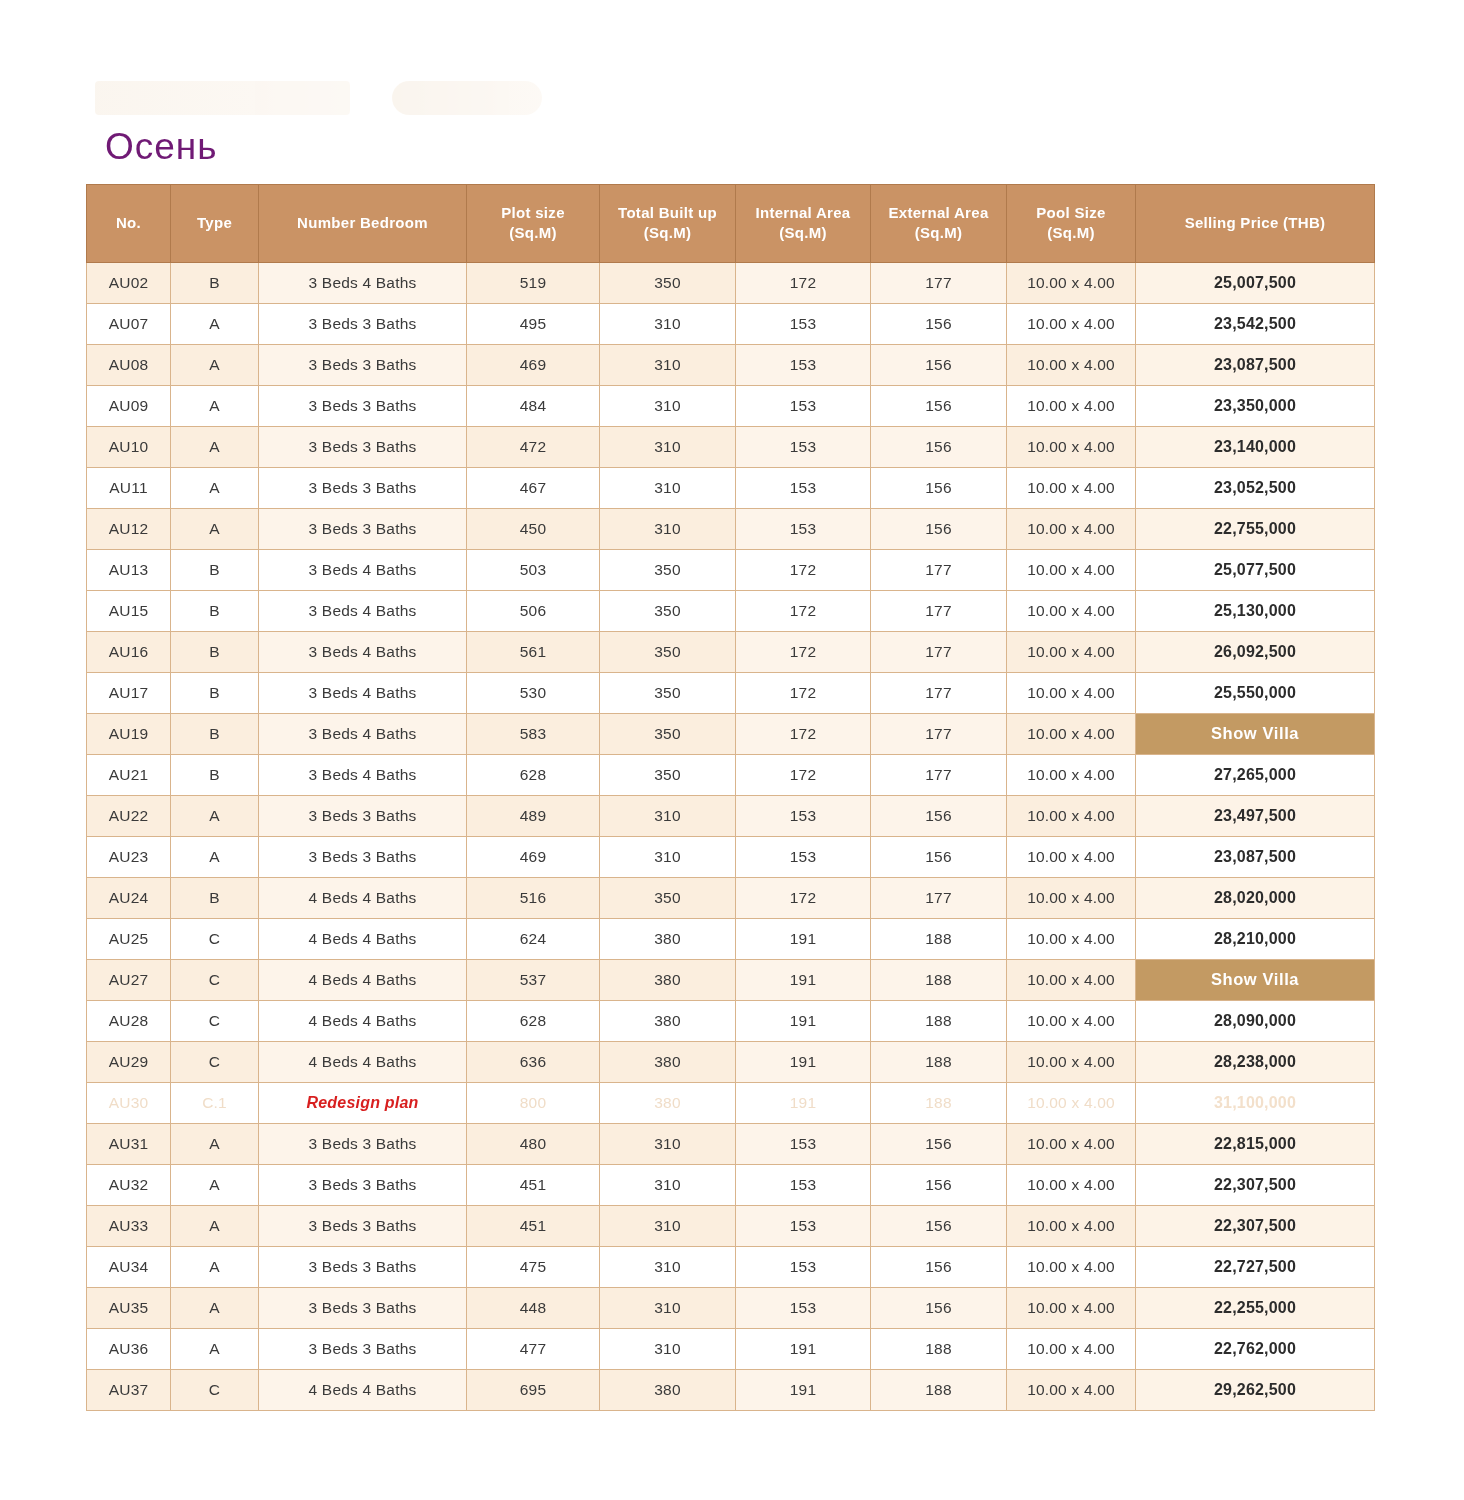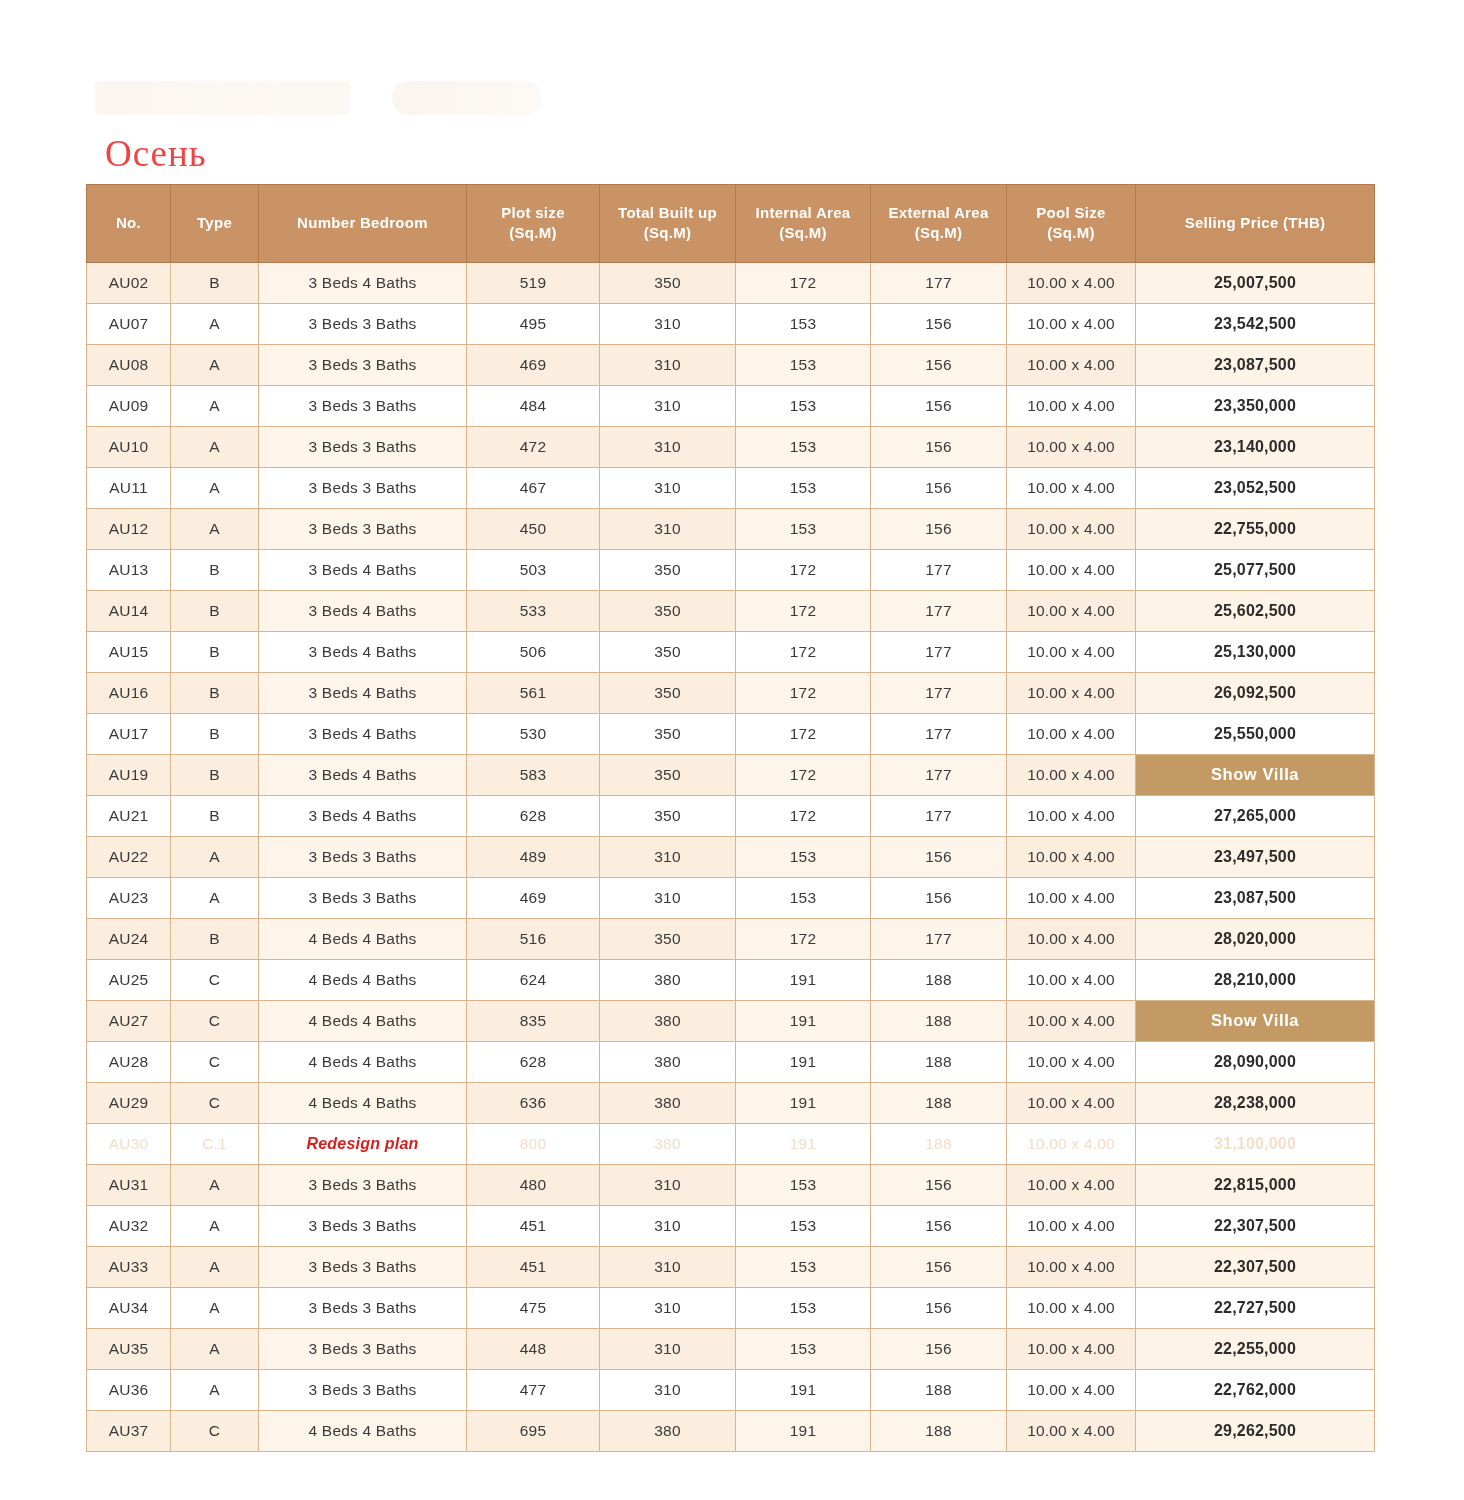--- a/index.html
+++ b/index.html
@@ -40,25 +40,25 @@
     height: 34px;
     border-radius: 4px;
     background: linear-gradient(90deg, #e3c49b, #f2dcc2);
   }
   .wm-a { width: 255px; }
   .wm-b { width: 150px; border-radius: 20px; }
 
   .title {
     position: absolute;
     left: 105px;
-    top: 132px;
-    font-family: Liberation Serif, serif;
+    top: 126px;
+    font-family: Liberation Sans, sans-serif;
     font-size: 37px;
     letter-spacing: 1px;
-    color: #ef4444;
+    color: #701a75;
   }
 
   .table-wrap {
     position: absolute;
     left: 86px;
     top: 184px;
     width: 1288px;
   }
 
   table.pricing {
@@ -269,31 +269,20 @@
             <td class="cell-no">AU13</td>
             <td class="cell-type">B</td>
             <td class="cell-bedroom">3 Beds 4 Baths</td>
             <td class="cell-plot">503</td>
             <td class="cell-built">350</td>
             <td class="cell-internal">172</td>
             <td class="cell-external">177</td>
             <td class="cell-pool">10.00 x 4.00</td>
             <td class="cell-price">25,077,500</td>
           </tr>
-          <tr class="odd">
-            <td class="cell-no">AU14</td>
-            <td class="cell-type">B</td>
-            <td class="cell-bedroom">3 Beds 4 Baths</td>
-            <td class="cell-plot">533</td>
-            <td class="cell-built">350</td>
-            <td class="cell-internal">172</td>
-            <td class="cell-external">177</td>
-            <td class="cell-pool">10.00 x 4.00</td>
-            <td class="cell-price">25,602,500</td>
-          </tr>
           <tr class="even">
             <td class="cell-no">AU15</td>
             <td class="cell-type">B</td>
             <td class="cell-bedroom">3 Beds 4 Baths</td>
             <td class="cell-plot">506</td>
             <td class="cell-built">350</td>
             <td class="cell-internal">172</td>
             <td class="cell-external">177</td>
             <td class="cell-pool">10.00 x 4.00</td>
             <td class="cell-price">25,130,000</td>
@@ -383,21 +372,21 @@
             <td class="cell-built">380</td>
             <td class="cell-internal">191</td>
             <td class="cell-external">188</td>
             <td class="cell-pool">10.00 x 4.00</td>
             <td class="cell-price">28,210,000</td>
           </tr>
           <tr class="odd">
             <td class="cell-no">AU27</td>
             <td class="cell-type">C</td>
             <td class="cell-bedroom">4 Beds 4 Baths</td>
-            <td class="cell-plot">835</td>
+            <td class="cell-plot">537</td>
             <td class="cell-built">380</td>
             <td class="cell-internal">191</td>
             <td class="cell-external">188</td>
             <td class="cell-pool">10.00 x 4.00</td>
             <td class="cell-price show-villa">Show Villa</td>
           </tr>
           <tr class="even">
             <td class="cell-no">AU28</td>
             <td class="cell-type">C</td>
             <td class="cell-bedroom">4 Beds 4 Baths</td>

